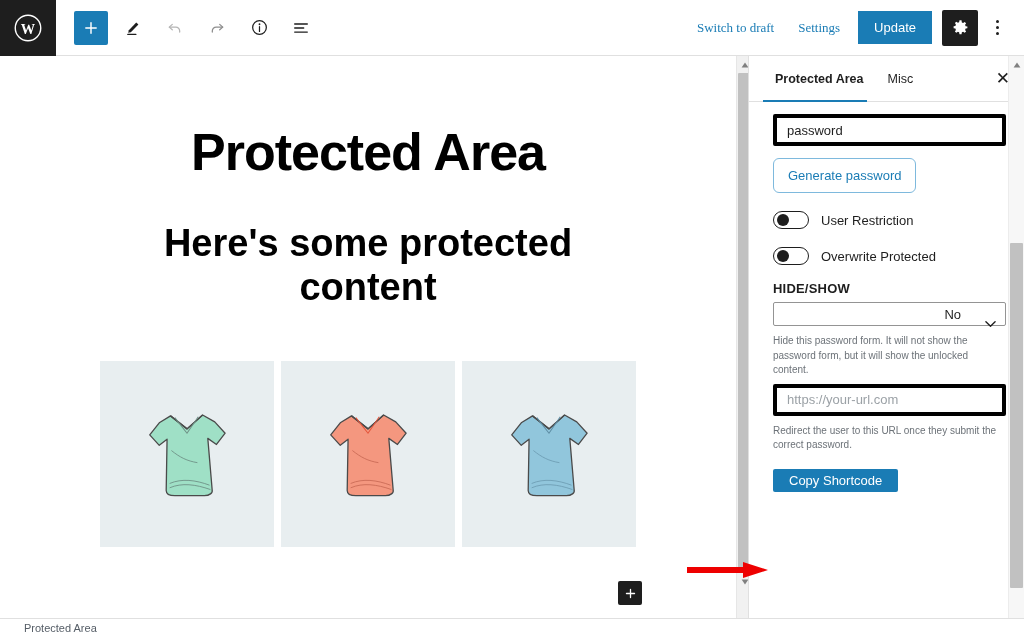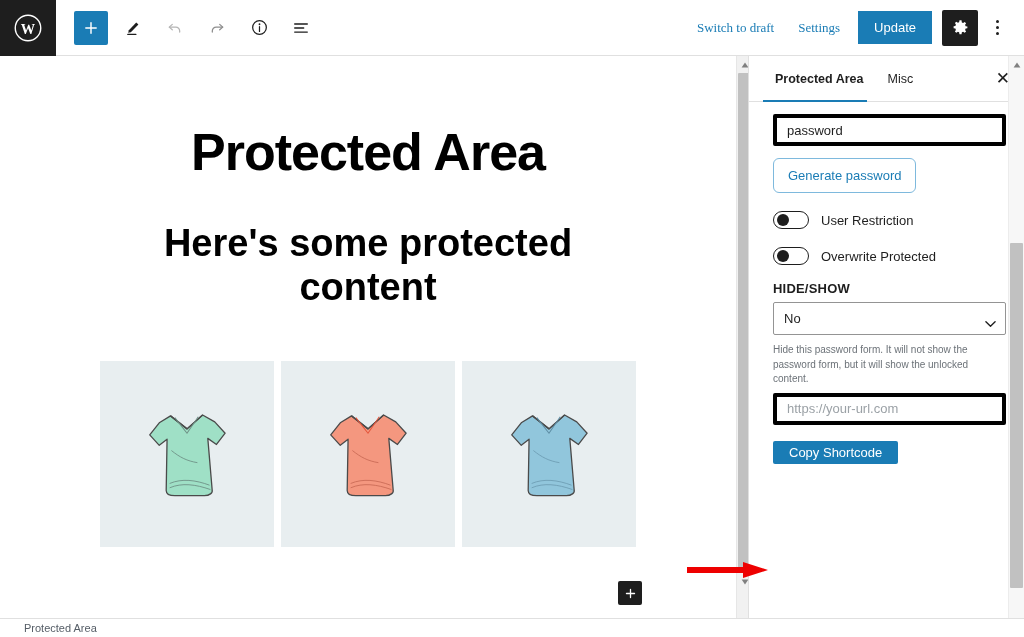--- a/index.html
+++ b/index.html
@@ -142,24 +142,25 @@
   .knob { position: absolute; top: 2px; width: 12px; height: 12px; border-radius: 50%; }
   .toggle.off .knob { left: 3px; background: #1e1e1e; }
   .toggle.on .knob { right: 3px; background: #fff; }
   .toggle-label { font-size: 13px; color: #1e1e1e; margin-left: 12px; }
   .group-label {
     font-size: 13px; font-weight: bold; color: #1e1e1e;
     letter-spacing: 0.2px; margin-top: 16px; text-transform: uppercase;
   }
   .select-wrap { position: relative; margin-top: 6px; }
   .field-select {
-    width: 100%; height: 33px; border: 1px solid #949494; border-radius: 2px;
-    padding: 0 28px 0 10px; font-size: 13px; color: #1e1e1e; background: #fff;
+    width: 100%; height: 24px; border: 1px solid #949494; border-radius: 2px;
+    padding: 0 44px 0 10px; font-size: 13px; color: #1e1e1e; background: #fff;
     appearance: none; -webkit-appearance: none; cursor: pointer;
     font-family: "Liberation Sans", sans-serif;
+    text-align: right;
   }
   .select-chev {
     position: absolute; right: 10px; top: 12px; pointer-events: none;
   }
   .help-text { font-size: 10px; color: #6c7278; line-height: 1.45; margin-top: 8px; }
   .primary-btn {
     margin-top: 16px; background: #1a7cb5; color: #fff; border: none;
     border-radius: 2px; padding: 4px 16px; font-size: 13px; cursor: pointer;
     font-family: "Liberation Sans", sans-serif;
   }
@@ -349,20 +350,21 @@
         </select>
         <span class="select-chev">
           <svg width="11" height="8" viewBox="0 0 12 8">
             <path d="M1 1.6 L6 6.4 L11 1.6" fill="none" stroke="#1e1e1e" stroke-width="1.5" stroke-linecap="round" stroke-linejoin="round"></path>
           </svg>
         </span>
       </div>
       <div class="help-text">Hide this password form. It will not show the password form, but it will show the unlocked content.</div>
 
       <input class="field-input" type="text" style="margin-top: 6px;" placeholder="https://your-url.com">
+      <div class="help-text">Redirect the user to this URL once they submit the correct password.</div>
 
       <button class="primary-btn">Copy Shortcode</button>
     </div>
   </div>
 
   <div class="side-scroll">
     <div class="sb-arrow">
       <svg width="8" height="6" viewBox="0 0 8 6">
           <path d="M4 0.6 L7.4 5.4 L0.6 5.4 Z" fill="#808080"></path>
         </svg>

